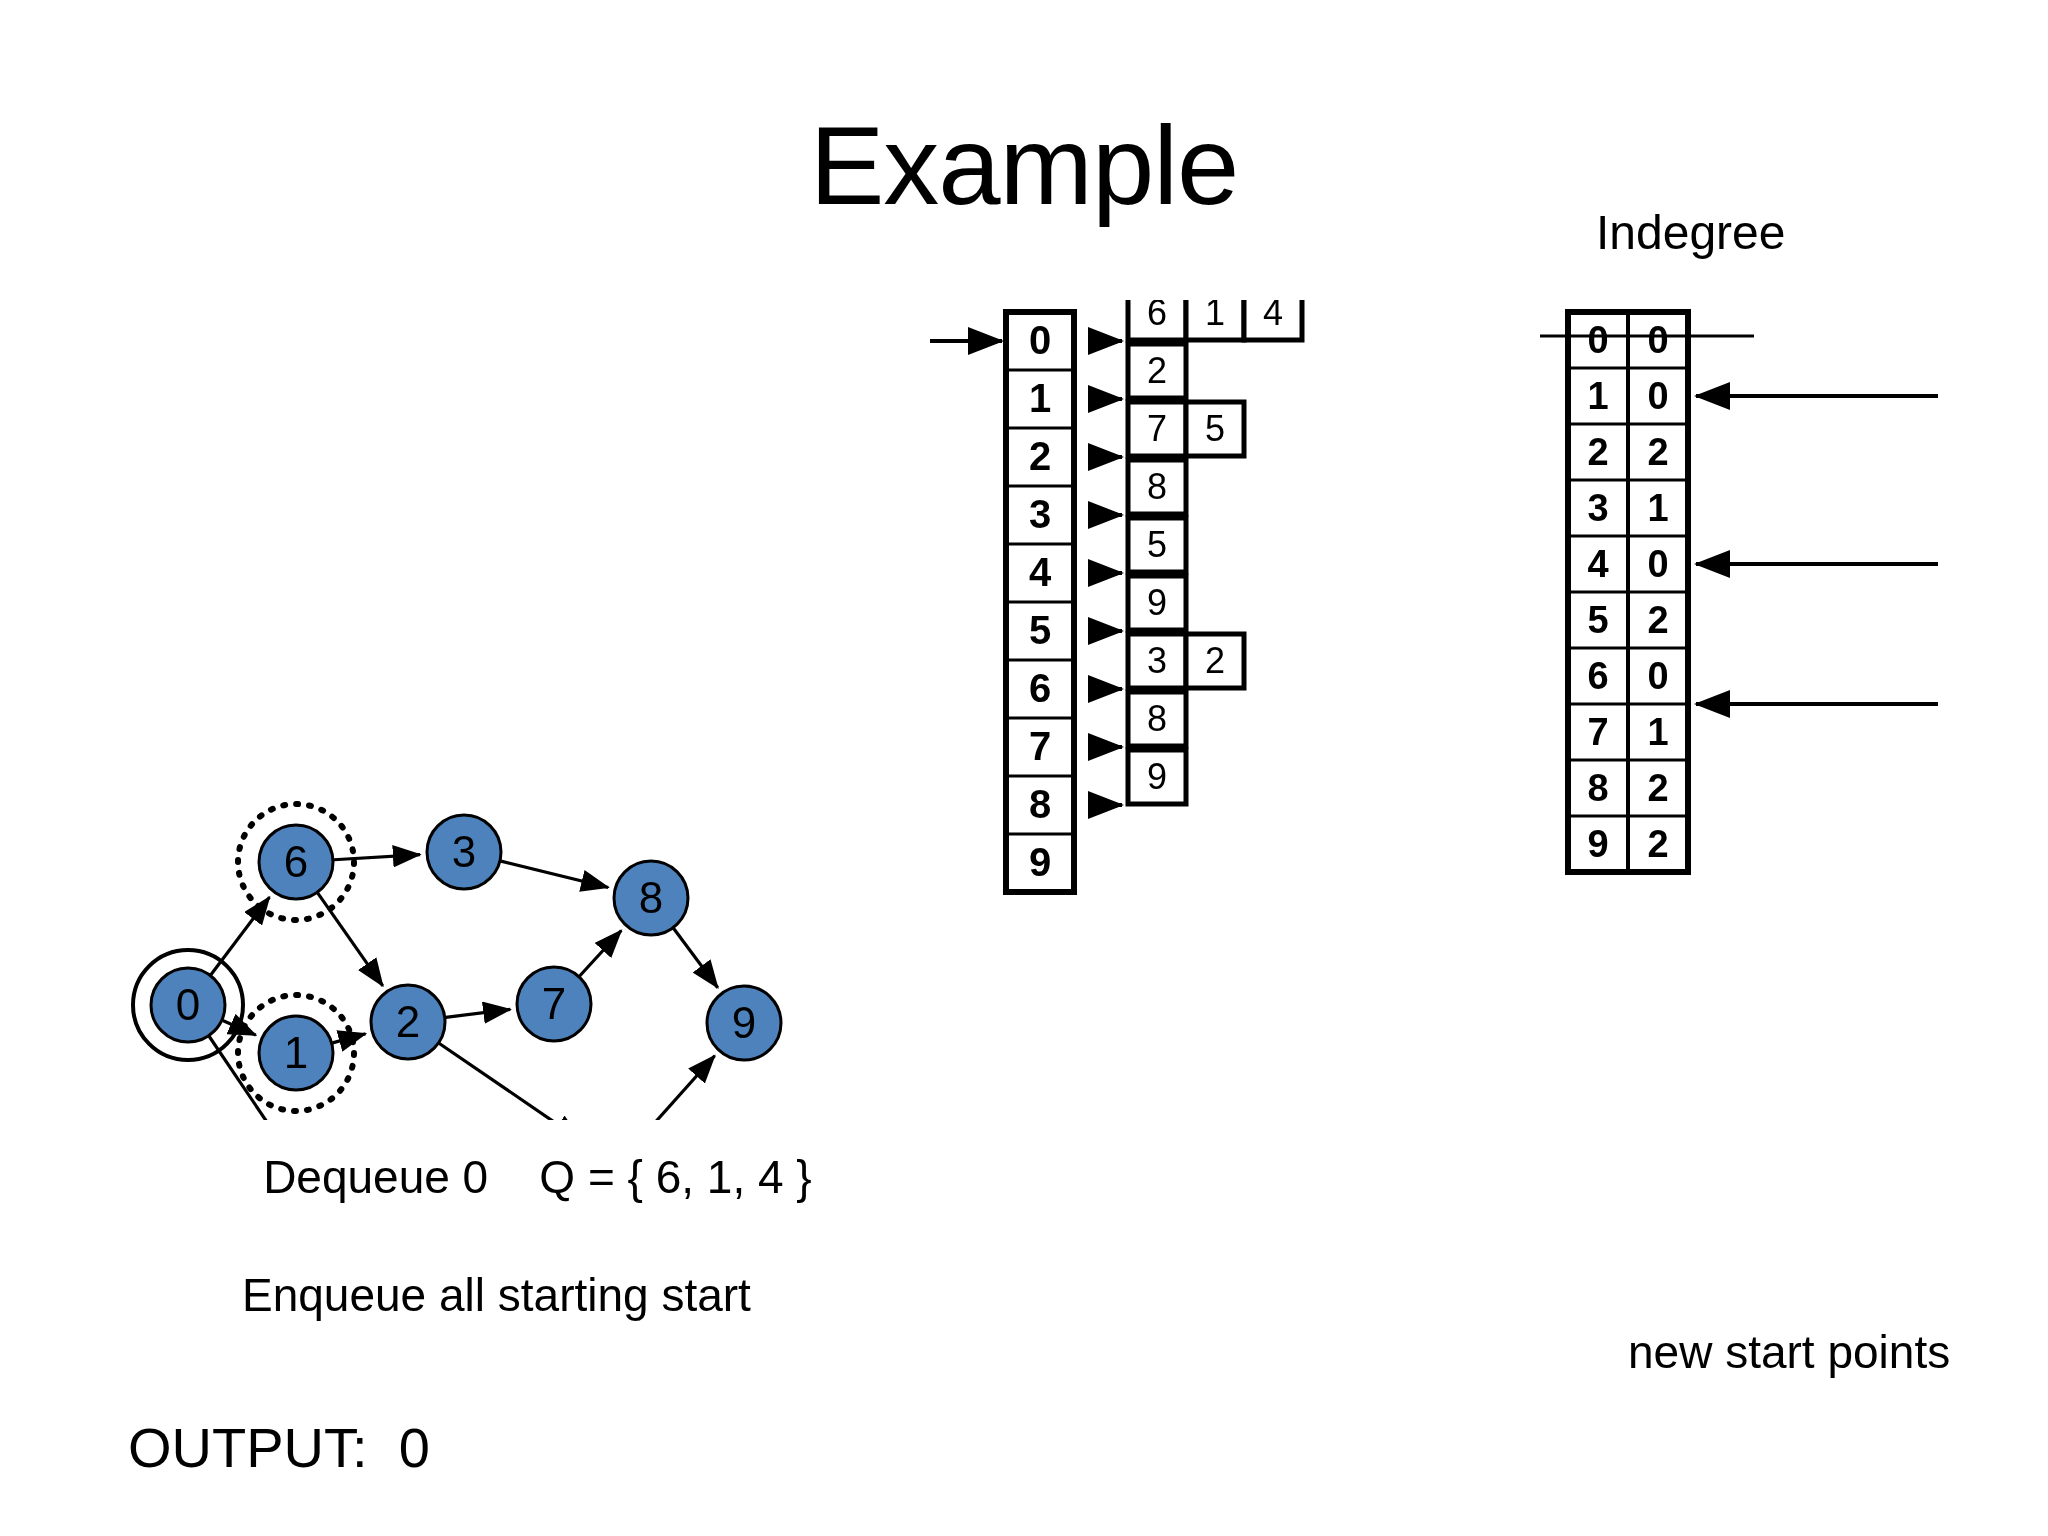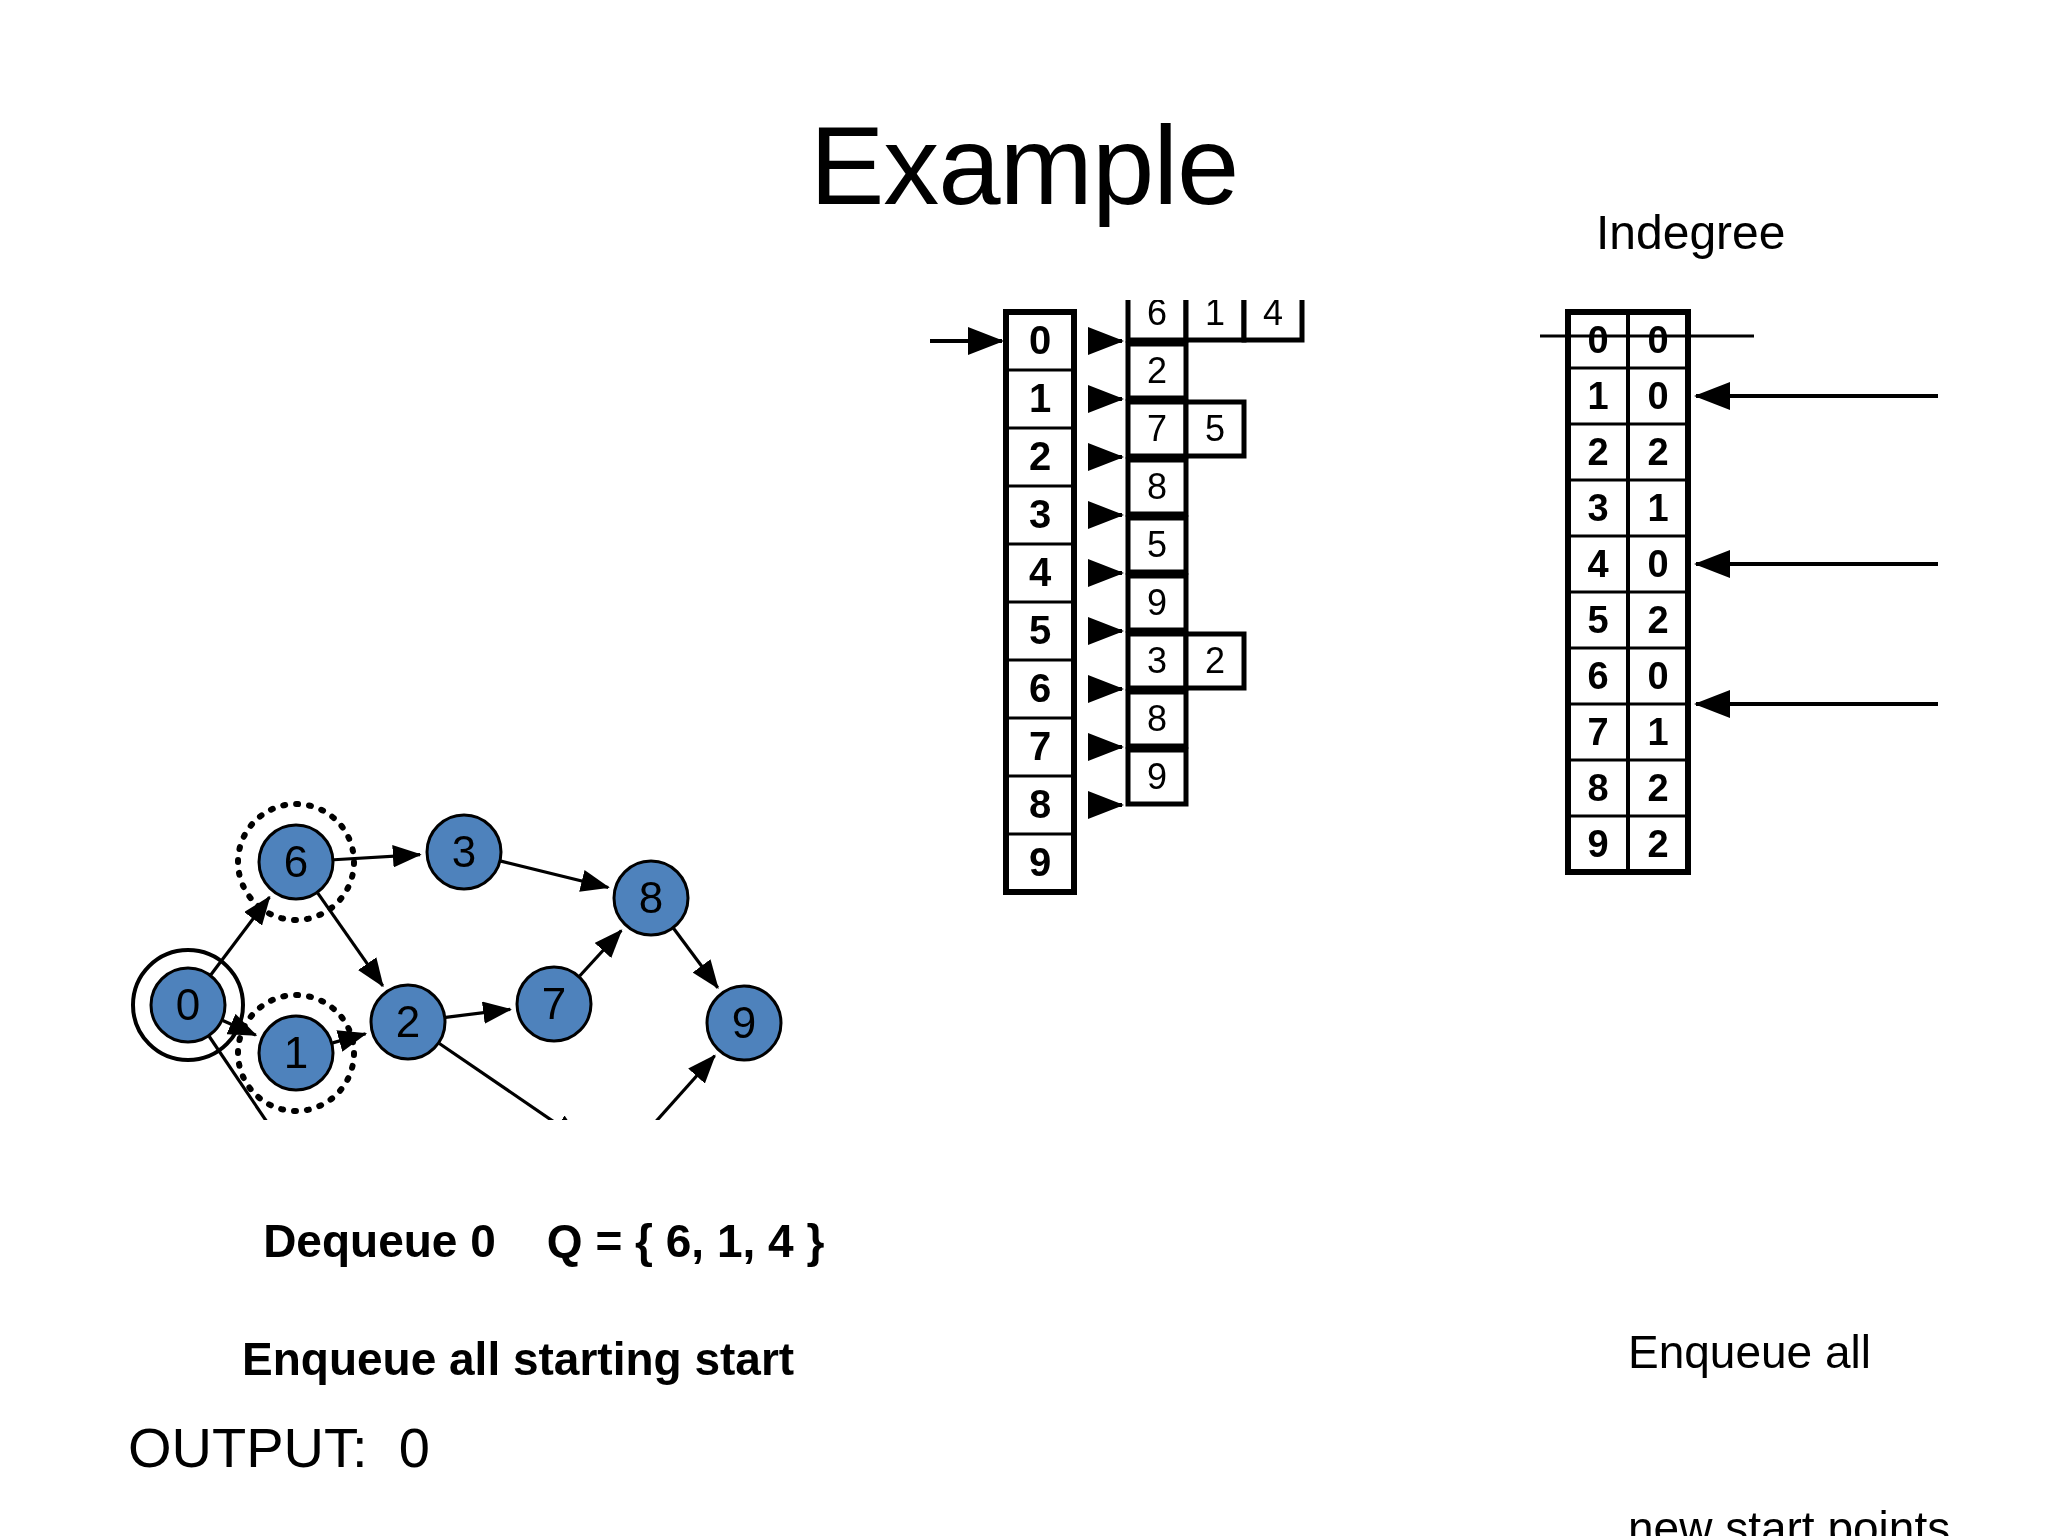--- a/index.html
+++ b/index.html
@@ -76,22 +76,21 @@
   
   .caption {
     position: absolute;
     font-size: 46px;
     font-weight: 400;
     line-height: 1.28;
     white-space: pre;
   }
   #caption-left {
     left: 212px;
-    top: 1153px;
-    font-weight: bold;
+    top: 1089px;
   }
   #caption-left .line2 { display:block; padding-left: 30px; }
   #caption-right {
     left: 1628px;
     top: 1205px;
     text-align: left;
   }
   #caption-output {
     left: 120px;
     top: 1412px;
@@ -294,19 +293,18 @@
         </g>
     </svg>
   </div>
 
   <div class="caption" id="caption-left">
     <span class="nowrap">Dequeue 0    Q = { 6, 1, 4 }</span>
     <span class="line2 nowrap">Enqueue all starting start</span>
   </div>
 
   <div class="caption" id="caption-right">
-    <span class="nowrap" style="display:block">Enqueue all</span>
     <span class="nowrap" style="display:block">new start points</span>
   </div>
 
   <div class="caption" id="caption-output">OUTPUT:  0</div>
 
 </div>
 
 </body></html>

